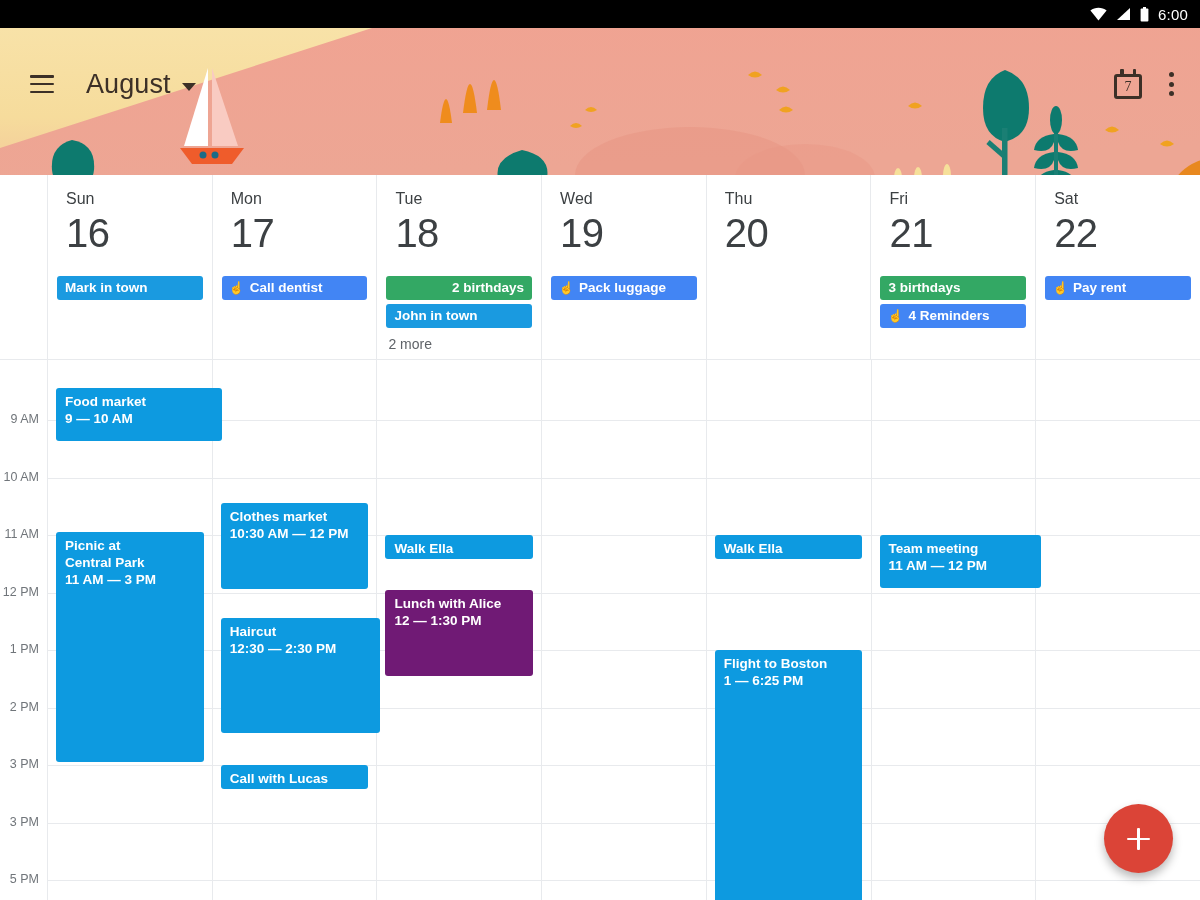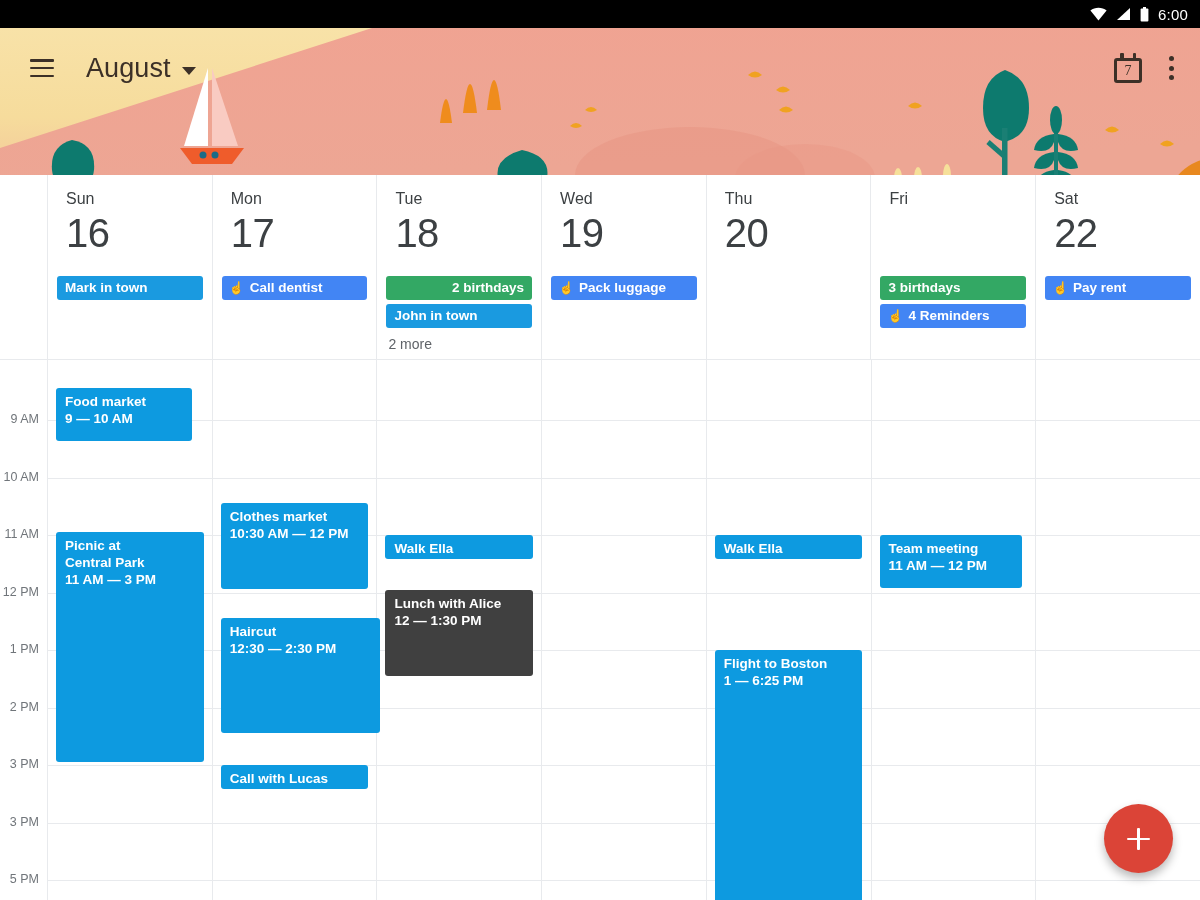--- a/index.html
+++ b/index.html
@@ -22,21 +22,21 @@
   }
   .sb-icon { display: block; }
 
   
   .header {
     position: absolute; top: 28px; left: 0; width: 1200px; height: 147px;
     overflow: hidden; background: #f7dfa0;
   }
   .header svg { position: absolute; top: 0; left: 0; }
   .header-bar {
-    position: absolute; top: 0; left: 0; width: 1200px; height: 80px;
+    position: absolute; top: 16px; left: 0; width: 1200px; height: 80px;
     display: flex; align-items: center; z-index: 5;
   }
   .hamburger {
     width: 24px; height: 18px; margin-left: 30px;
     display: flex; flex-direction: column; justify-content: space-between;
     cursor: pointer;
   }
   .hamburger span { display: block; height: 2.5px; background: #3c3027; border-radius: 1px; }
   .month-title {
     margin-left: 32px; font-size: 27px; color: #3c3027;
@@ -283,20 +283,21 @@
     <div class="daycol">
       <div class="dow">Wed</div>
       <div class="dnum">19</div>
     </div>
     <div class="daycol">
       <div class="dow">Thu</div>
       <div class="dnum">20</div>
     </div>
     <div class="daycol">
       <div class="dow">Fri</div>
+      <div class="dnum">21</div>
     </div>
     <div class="daycol">
       <div class="dow">Sat</div>
       <div class="dnum">22</div>
     </div>
   </div>
 
   <div class="allday" id="allday-row">
     <div class="gutter"></div>
   <div class="daycol">
@@ -362,21 +363,21 @@
       <div class="hourlabel" style="top: 454.5px;">3 PM</div>
       <div class="hourline" style="top: 520px;"></div>
       <div class="hourlabel" style="top: 512px;">5 PM</div>
       <div class="vline" style="left: 47px;"></div>
       <div class="vline" style="left: 211.7px;"></div>
       <div class="vline" style="left: 376.4px;"></div>
       <div class="vline" style="left: 541.1px;"></div>
       <div class="vline" style="left: 705.8px;"></div>
       <div class="vline" style="left: 870.5px;"></div>
       <div class="vline" style="left: 1035.2px;"></div>
-      <div class="event" style="background: rgb(13, 154, 224); left: 56px; top: 28px; width: 136px; height: 53px;">
+      <div class="event" style="background: rgb(13, 154, 224); left: 56px; top: 28px; width: 166px; height: 53px;">
         <div class="t">Food market</div>
         <div class="s">9 — 10 AM</div>
       </div>
       <div class="event" style="background: rgb(13, 154, 224); left: 56px; top: 172px; width: 147.7px; height: 230px;">
         <div class="t">Picnic at</div>
         <div class="t">Central Park</div>
         <div class="s">11 AM — 3 PM</div>
       </div>
       <div class="event" style="background: rgb(13, 154, 224); left: 220.7px; top: 143px; width: 147.7px; height: 86px;">
         <div class="t">Clothes market</div>
@@ -385,32 +386,32 @@
       <div class="event" style="background: rgb(13, 154, 224); left: 220.7px; top: 258px; width: 159px; height: 115px;">
         <div class="t">Haircut</div>
         <div class="s">12:30 — 2:30 PM</div>
       </div>
       <div class="event" style="background: rgb(13, 154, 224); left: 220.7px; top: 405px; width: 147.7px; height: 24px;">
         <div class="t">Call with Lucas</div>
       </div>
       <div class="event" style="background: rgb(13, 154, 224); left: 385.4px; top: 175px; width: 147.7px; height: 24px;">
         <div class="t">Walk Ella</div>
       </div>
-      <div class="event" style="background: #404040; left: 385.4px; top: 230px; width: 147.7px; height: 86px;">
+      <div class="event" style="background: #701a75; left: 385.4px; top: 230px; width: 147.7px; height: 86px;">
         <div class="t">Lunch with Alice</div>
         <div class="s">12 — 1:30 PM</div>
       </div>
       <div class="event" style="background: rgb(13, 154, 224); left: 714.8px; top: 175px; width: 147.7px; height: 24px;">
         <div class="t">Walk Ella</div>
       </div>
       <div class="event" style="background: rgb(13, 154, 224); left: 714.8px; top: 290px; width: 147.7px; height: 265px;">
         <div class="t">Flight to Boston</div>
         <div class="s">1 — 6:25 PM</div>
       </div>
-      <div class="event" style="background: rgb(13, 154, 224); left: 879.5px; top: 175px; width: 142px; height: 53px;">
+      <div class="event" style="background: rgb(13, 154, 224); left: 879.5px; top: 175px; width: 161px; height: 53px;">
         <div class="t">Team meeting</div>
         <div class="s">11 AM — 12 PM</div>
       </div>
     </div>
 
   <div class="fab">
     <span></span>
   </div>
 
 </div>

